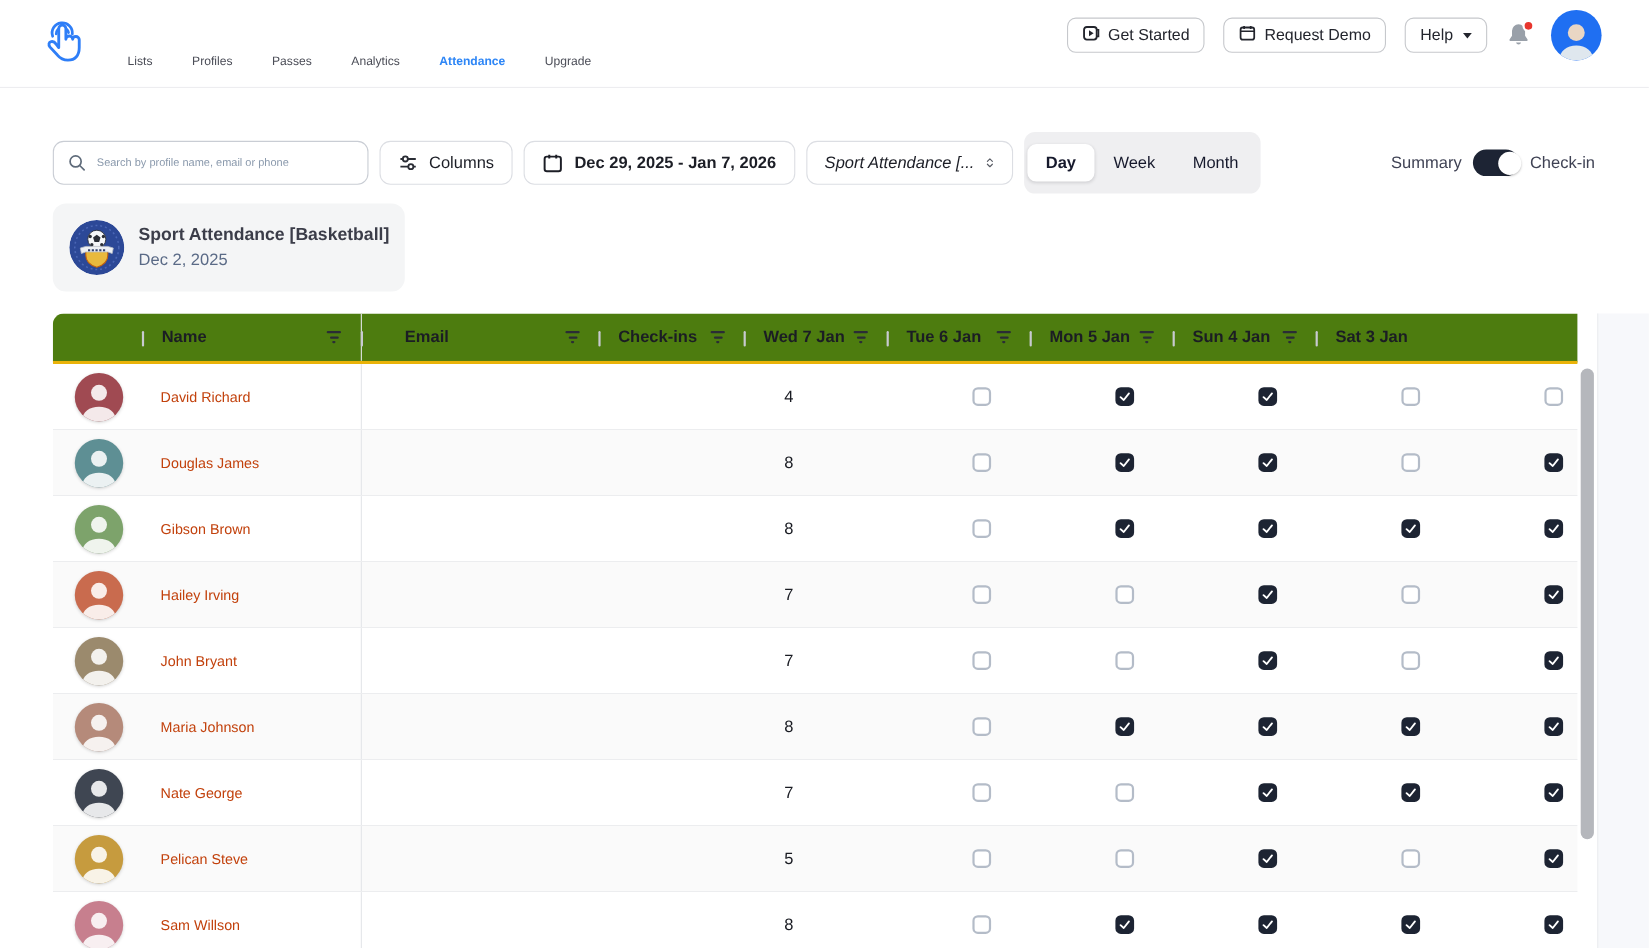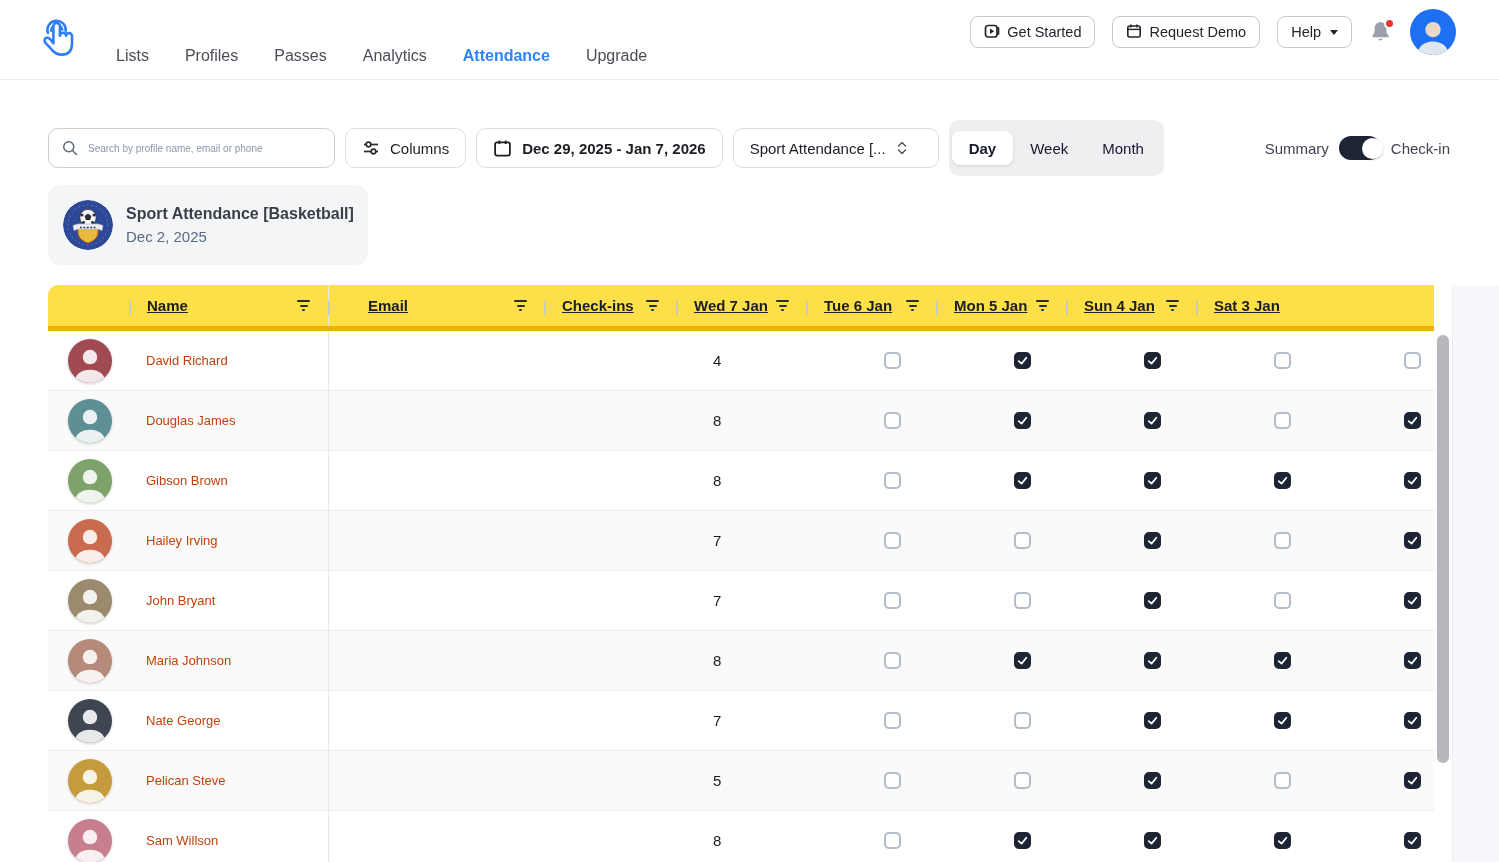--- a/index.html
+++ b/index.html
@@ -10,21 +10,21 @@
   }
 
   
   .topbar {
     position:absolute; left:0; top:0; width:1499px; height:80px;
     background:#fff; border-bottom:1px solid #ededf0;
     display:flex; align-items:center;
   }
   .logo { position:absolute; left:30px; top:14px; width:52px; height:52px; }
   .main-nav { position:absolute; left:116px; top:0; height:80px; display:flex; align-items:center; gap:36px; }
-  .nav-item { font-size:16px; color:#4b4d57; cursor:pointer; white-space:nowrap;margin-top:32px; }
+  .nav-item { font-size:11px; color:#4b4d57; cursor:pointer; white-space:nowrap;margin-top:32px; }
   .nav-item.active { color:#2e86f6; font-weight:700; }
   .top-actions { position:absolute; right:43px; top:0; height:64px; display:flex; align-items:center; gap:17px; }
   .btn {
     height:32px; display:inline-flex; align-items:center; gap:7px;
     padding:0 13px; background:#fff; border:1px solid #c6c8cc; border-radius:8px;
     font-size:14.5px; color:#23252d; cursor:pointer; white-space:nowrap;
   }
   .caret { width:0; height:0; border-left:4.5px solid transparent; border-right:4.5px solid transparent; border-top:5px solid #23252d; margin-left:2px; }
   .bell-wrap { position:relative; width:24px; height:26px; cursor:pointer; }
   .bell-dot { position:absolute; right:-2px; top:-1px; width:11px; height:11px; border-radius:50%; background:#e8362e; border:2px solid #fff; }
@@ -37,21 +37,21 @@
     display:flex; align-items:center; padding:0 12px; gap:9px;
   }
   .search-box input { border:none; outline:none; flex:1; font-size:10px; font-family:"Liberation Sans",sans-serif; color:#33404f; background:transparent; }
   .search-box input::placeholder { color:#8a99ac; }
   .tool-btn {
     height:40px; background:#fff; border:1px solid #dcdee3; border-radius:10px;
     display:inline-flex; align-items:center; gap:10px; padding:0 16px;
     font-size:15px; color:#1c1e26; cursor:pointer; white-space:nowrap;
   }
   .tool-btn.strong { font-weight:700; }
-  .select-ctl { width:206px; font-weight:400; }
+  .select-ctl { width:188px; justify-content:space-between; font-weight:400;font-style:italic; }
   .segmented {
     height:56px; background:#efeff1; border-radius:10px; padding:3px; display:flex; align-items:center;
   }
   .segment {
     height:34px; padding:0 17px; display:flex; align-items:center; border-radius:8px;
     font-size:15px; color:#16192c; cursor:pointer;
   }
   .segment.active { background:#fff; box-shadow:0 1px 3px rgba(20,22,30,.14); font-weight:700; }
   .toggle-group { position:absolute; right:49px; top:128px; height:40px; display:flex; align-items:center; gap:10px; }
   .toggle-label { font-size:15px; color:#3f4254; }
@@ -63,22 +63,22 @@
     position:absolute; left:48px; top:185px; width:320px; height:80px;
     background:#f4f5f6; border-radius:12px; display:flex; align-items:center; padding-left:15px; gap:13px;
   }
   .event-badge { width:50px; height:50px; border-radius:50%; flex:0 0 auto; }
   .event-title { font-size:16px; font-weight:700; color:#3b3d49; margin-bottom:5px; }
   .event-date { font-size:15px; color:#5a6a86; }
 
   
   .table-wrap { position:absolute; left:48px; top:285px; width:1386px; overflow:hidden; }
   .thead {
-    display:flex; height:46px; background:#fde047; border-bottom:5px solid #eab308;
-    border-top-left-radius:10px; border-top-right-radius:10px; width:1430px;text-decoration:underline;
+    display:flex; height:46px; background:#4d7c0f; border-bottom:3px solid #eab308;
+    border-top-left-radius:10px; border-top-right-radius:10px; width:1430px;
   }
   .th { position:relative; display:flex; align-items:center; height:100%; flex:0 0 auto; }
   .th .pipe { position:absolute; left:-1px; top:16px; width:2px; height:14px; background:#c8cad0; border-radius:1px; cursor:col-resize; }
   .th .label { margin-left:17px; font-size:15px; font-weight:700; color:#1b1d24; white-space:nowrap; }
   .th .filter { margin-left:auto; margin-right:14px; cursor:pointer; display:flex; flex-direction:column; align-items:center; gap:2.5px; padding:4px; }
   .filter i { display:block; height:2px; border-radius:1px; background:#2a2d35; }
   .filter i:nth-child(1){ width:13px; } .filter i:nth-child(2){ width:8px; } .filter i:nth-child(3){ width:3px; }
   .bl { border-left:1px solid #e4e6e9; }
 
   .tbody { width:1430px; }

